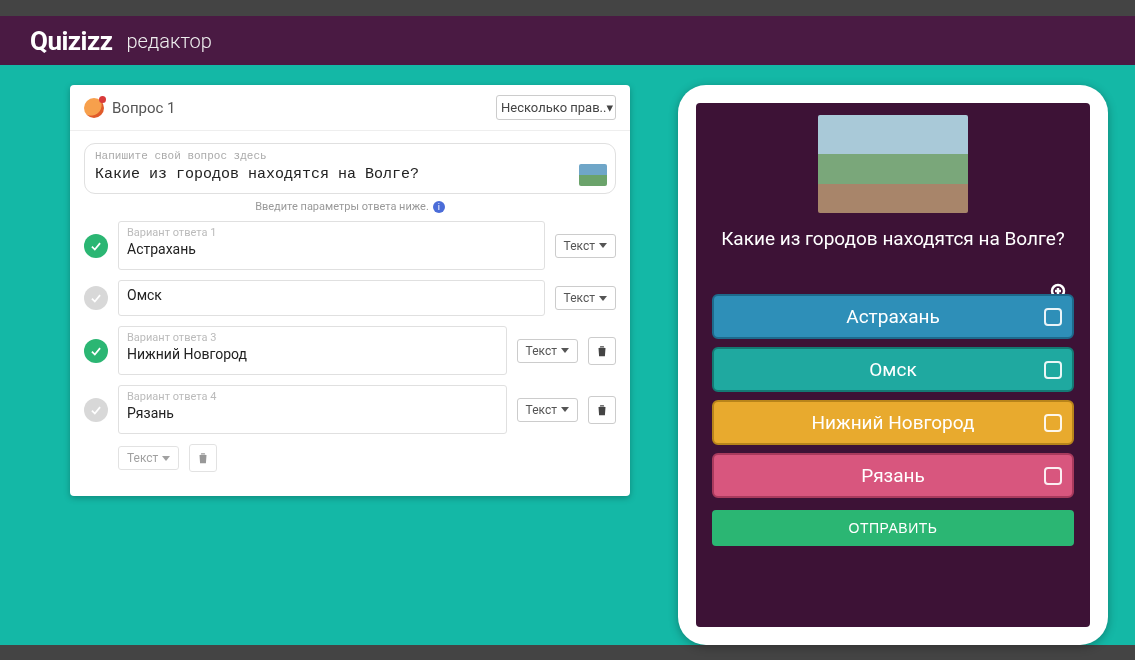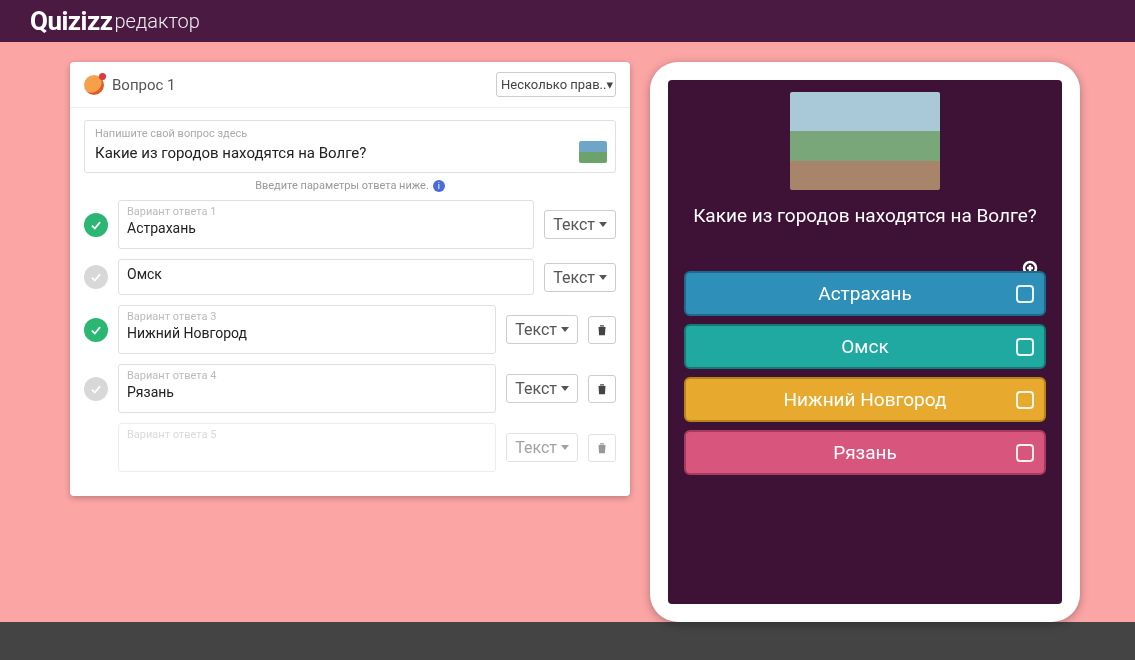--- a/index.html
+++ b/index.html
@@ -1,35 +1,36 @@
 <!DOCTYPE html>
 <html><head>
 <meta charset="utf-8">
 <style>
   * { box-sizing: border-box; margin: 0; padding: 0; }
   html, body { width: 1135px; height: 660px; font-family: -apple-system, "Segoe UI", Roboto, Arial, sans-serif; }
   body { background: #444; }
 
   .topbar {
-    height: 42px;
+    height: 49px;
     background: #4a1a43;
     display: flex;
     align-items: center;
     padding-left: 30px;
-    gap: 2px;
+    gap: 14px;
+    margin-top: 16px;
   }
   .logo { color: #fff; font-size: 26px; font-weight: 700; letter-spacing: -0.5px; }
   .logo .q { text-transform: none; }
   .editor-label { color: #eee; font-size: 20px; font-weight: 300; }
 
   .workspace {
-    background: #fca5a5;
+    background: #14b8a6;
     padding: 20px 0 0 70px;
     display: flex;
-    gap: 20px;
+    gap: 48px;
     align-items: flex-start;
   }
 
   
   .editor-card {
     width: 560px;
     background: #fff;
     border-radius: 4px;
     box-shadow: 0 2px 6px rgba(0,0,0,0.25);
     padding-bottom: 14px;
@@ -54,23 +55,24 @@
   .type-select {
     border: 1px solid #ccc; border-radius: 3px; padding: 4px 4px;
     font-size: 13px; color: #444; background:#fff; display:flex; align-items:center; gap:4px;
     max-width: 120px; overflow:hidden; white-space:nowrap; text-overflow:ellipsis;
   }
   .caret-down { width:0; height:0; border-left:4px solid transparent; border-right:4px solid transparent; border-top:5px solid #555; display:inline-block; }
 
   .question-box {
     margin: 12px 14px 6px;
     border: 1px solid #e0e0e0;
-    border-radius: 3px;
+    border-radius: 11px;
     padding: 6px 10px 10px;
     position: relative;
+    font-family: Liberation Mono, monospace;
   }
   .field-label { font-size: 11px; color: #aaa; }
   .question-text { font-size: 15px; color: #222; margin-top: 4px; }
   .thumb {
     position:absolute; right:8px; top:20px; width:28px; height:22px;
     background: linear-gradient(180deg,#6fa6c8 0 50%, #6ba36b 50% 100%);
     border-radius:2px;
   }
 
   .hint-row { text-align:center; font-size:11px; color:#999; margin: 4px 16px 8px; }
@@ -92,21 +94,21 @@
   .check.correct { background:#2bb673; color:#fff; }
   .check.blank { background:#d8d8d8; color:#fff; }
   .check svg { width:14px; height:14px; }
   .answer-input {
     flex:1; border:1px solid #e0e0e0; border-radius:3px; padding:4px 8px 12px;
   }
   .answer-input .field-label { font-size:11px; color:#bbb; }
   .answer-input .val { font-size:14px; color:#222; margin-top:2px; min-height:16px; }
   .text-btn {
     border:1px solid #ccc; background:#fff; border-radius:3px;
-    font-size:16px; color:#555; padding:4px 8px; display:flex; align-items:center; gap:4px;
+    font-size:12px; color:#555; padding:4px 8px; display:flex; align-items:center; gap:4px;
   }
   .trash-btn {
     border:1px solid #ccc; background:#fff; border-radius:3px; width:28px; height:28px;
     display:flex; align-items:center; justify-content:center; color:#444;
   }
   .trash-btn svg { width:14px; height:14px; }
 
   .tooltip {
     position:absolute; left:-60px; top:420px;
     background:#111; color:#eee; font-size:13px;
@@ -291,24 +293,20 @@
             </div>
           <div class="trash-btn">
             <svg viewBox="0 0 24 24" fill="currentColor">
                 <path d="M6 7h12l-1 14H7L6 7zm3-3h6l1 2H8l1-2z"></path>
               </svg>
           </div>
         </div>
 
         <div class="answer-row" style="opacity:0.55">
           <div class="check blank" style="visibility:hidden"></div>
-          <div class="answer-input">
-            <div class="field-label">Вариант ответа 5</div>
-            <div class="val"></div>
-          </div>
           <div class="text-btn">
               <span>Текст</span>
               <span class="caret-down"></span>
             </div>
           <div class="trash-btn">
             <svg viewBox="0 0 24 24" fill="currentColor">
                 <path d="M6 7h12l-1 14H7L6 7zm3-3h6l1 2H8l1-2z"></path>
               </svg>
           </div>
         </div>
@@ -329,16 +327,17 @@
             <circle cx="10" cy="10" r="6"></circle>
             <path d="M10 7v6M7 10h6M20 20l-5-5"></path>
           </svg>
       </div>
       <div class="options">
         <div class="opt c1"><span>Астрахань</span><span class="box"></span></div>
         <div class="opt c2"><span>Омск</span><span class="box"></span></div>
         <div class="opt c3"><span>Нижний Новгород</span><span class="box"></span></div>
         <div class="opt c4"><span>Рязань</span><span class="box"></span></div>
       </div>
+      <button class="submit-btn">ОТПРАВИТЬ</button>
     </div>
   </div>
 
 </div>
 
 </body></html>

